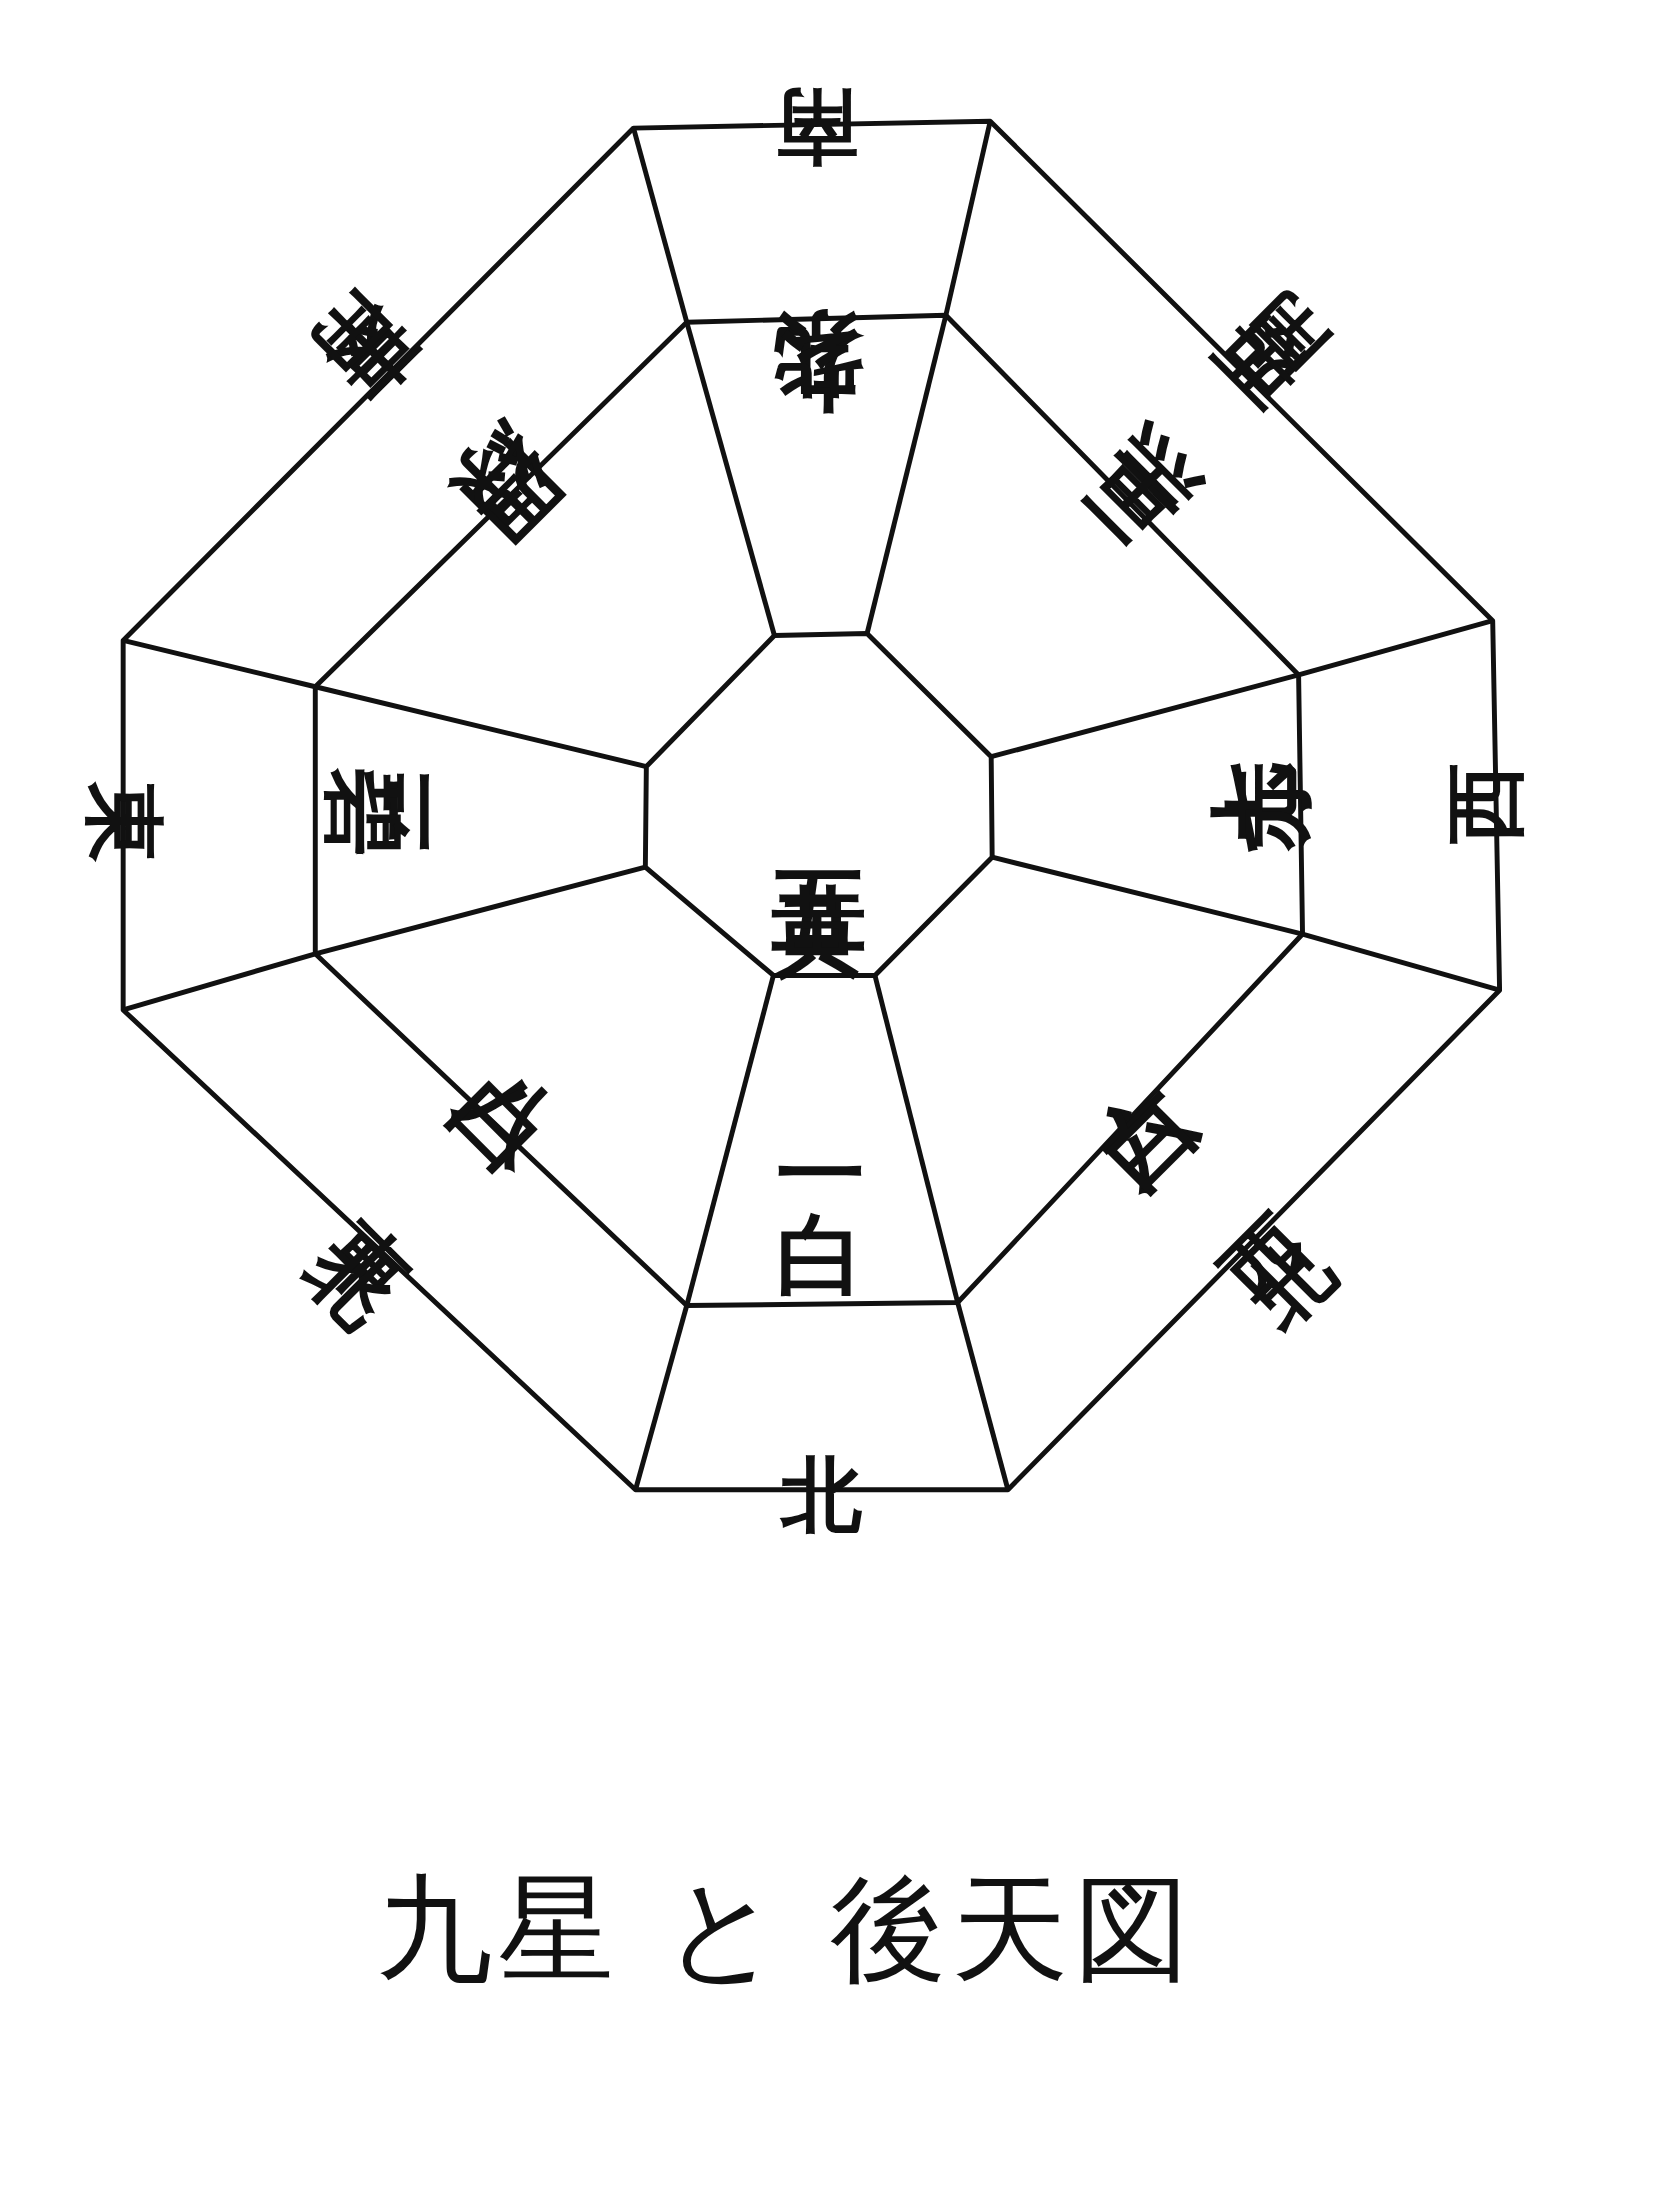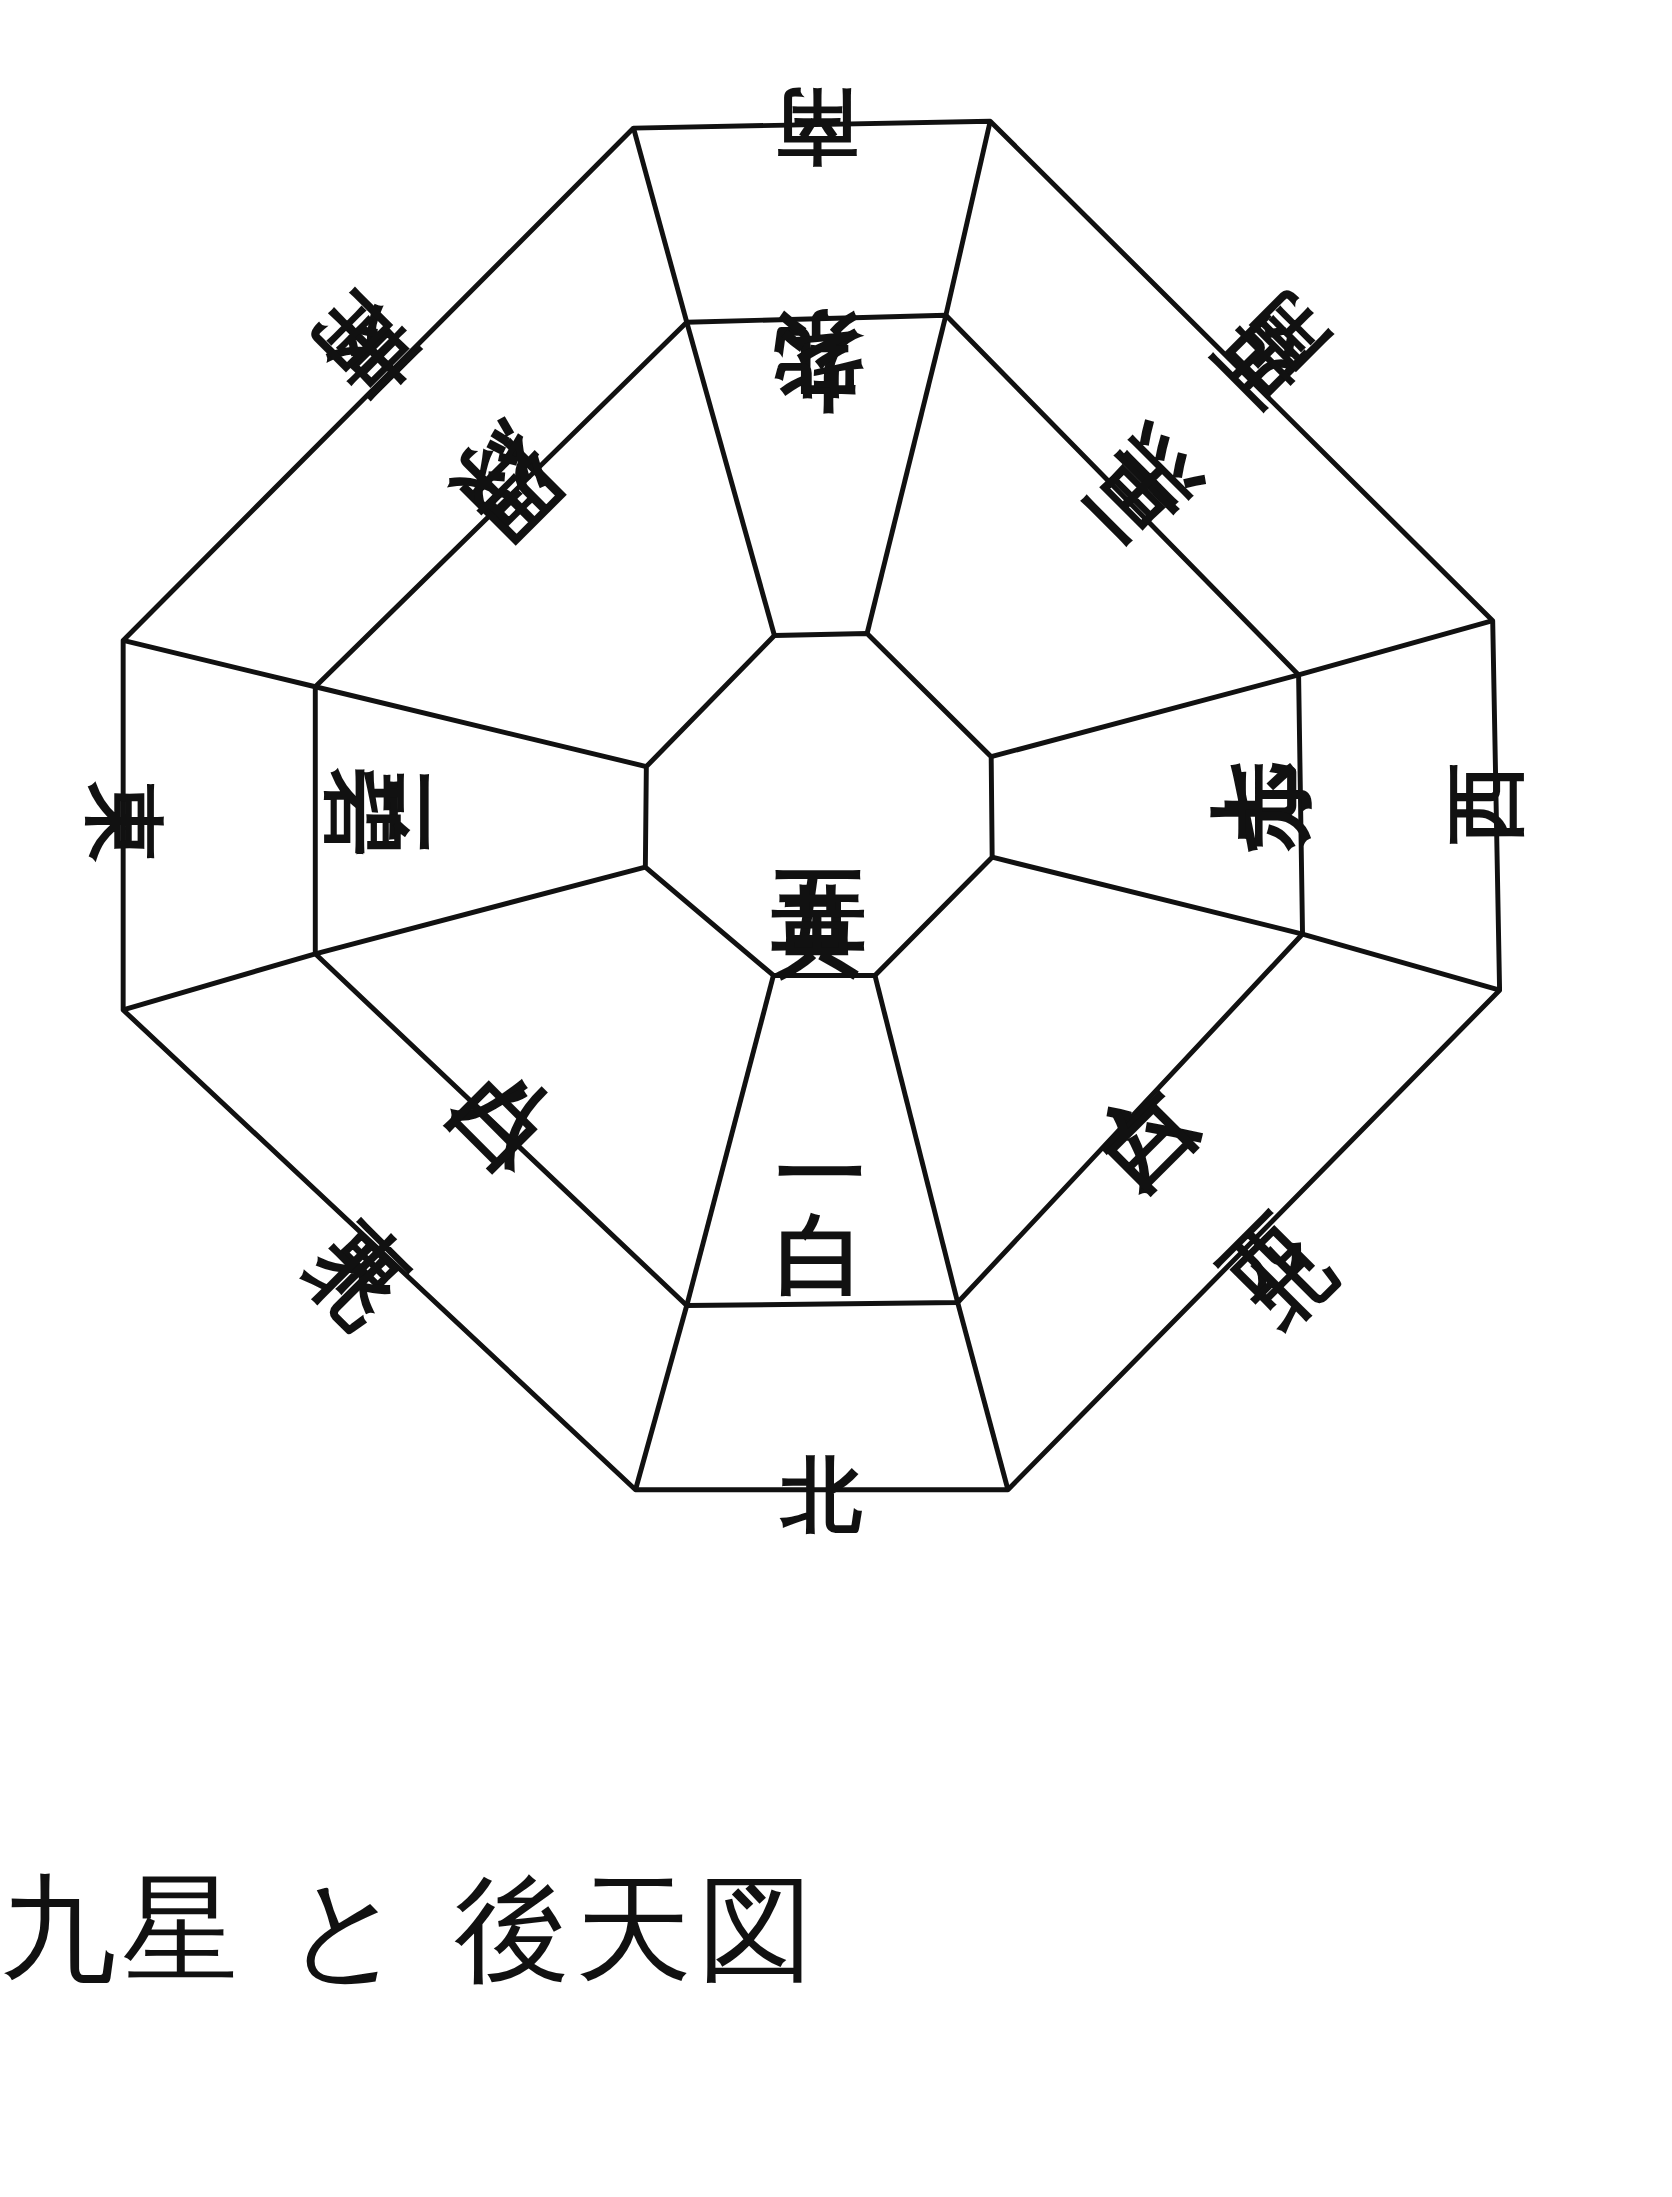--- a/index.html
+++ b/index.html
@@ -7,21 +7,21 @@
          font-family:"DejaVu Serif","Liberation Serif",serif; color:#111; }
   #diagram { position:absolute; left:0; top:0; width:1673px; height:1675px; }
   #diagram polygon, #diagram line { fill:none; stroke:#111; stroke-width:5; stroke-linejoin:round; }
   .lbl { position:absolute; left:0; top:0; width:0; height:0; }
   .vt { writing-mode:vertical-rl; text-orientation:upright; line-height:1; white-space:nowrap;
         transform:translate(-50%,-50%); position:absolute; left:0; top:0;
         font-family:"DejaVu Sans","Liberation Sans",sans-serif; font-weight:bold; color:#111; }
   .outer-txt { font-size:81px; letter-spacing:23.6px; }
   .star-txt  { font-size:89px; letter-spacing:13.8px; }
   .center-txt{ font-size:95px; letter-spacing:9.9px; }
-  #caption { position:absolute; left:0; width:1572px; top:1852px; text-align:left;
+  #caption { position:absolute; left:0; width:1572px; top:1852px; text-align:center;
              font-family:"DejaVu Sans","Liberation Sans",sans-serif; font-size:116px;
              letter-spacing:5.9px; color:#111; }
 </style>
 </head>
 <body>
 
 <svg id="diagram" viewBox="0 0 1698 1700" xmlns="http://www.w3.org/2000/svg">
 
   <polygon points="643,130 1005,123 1515,630 1522,1005 1023,1512 645,1512 125,1025 125,650"></polygon>
 

